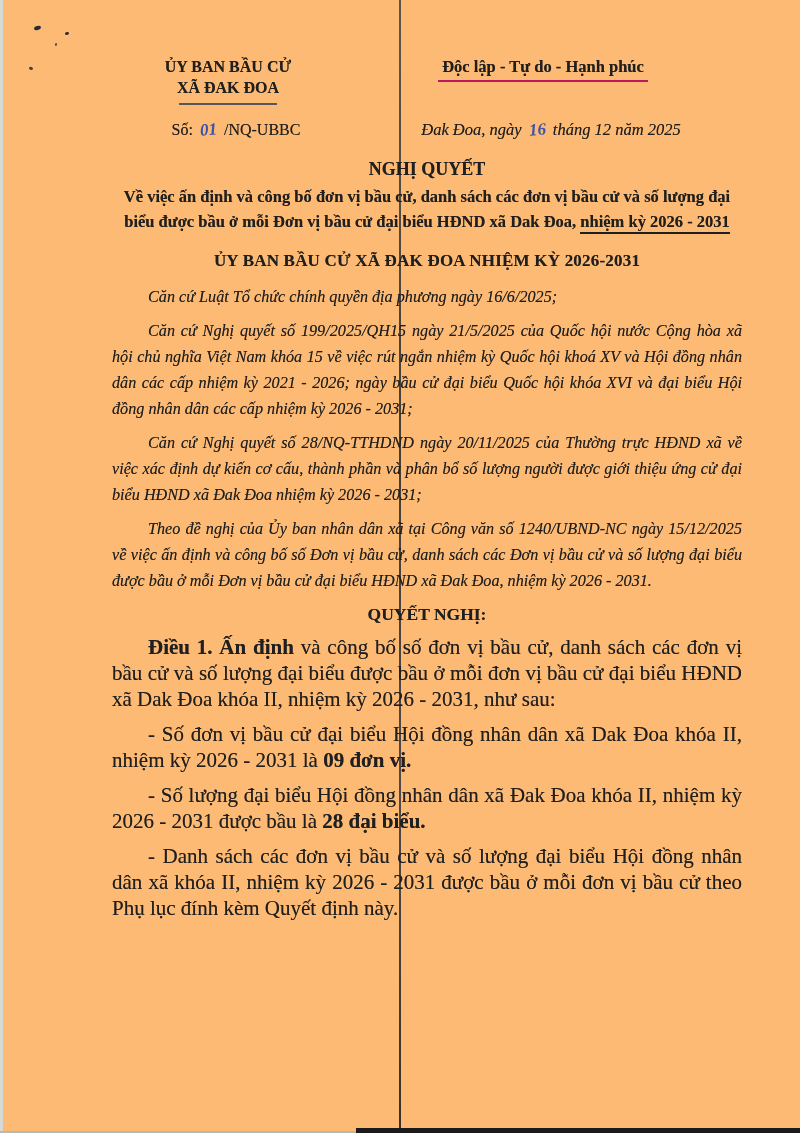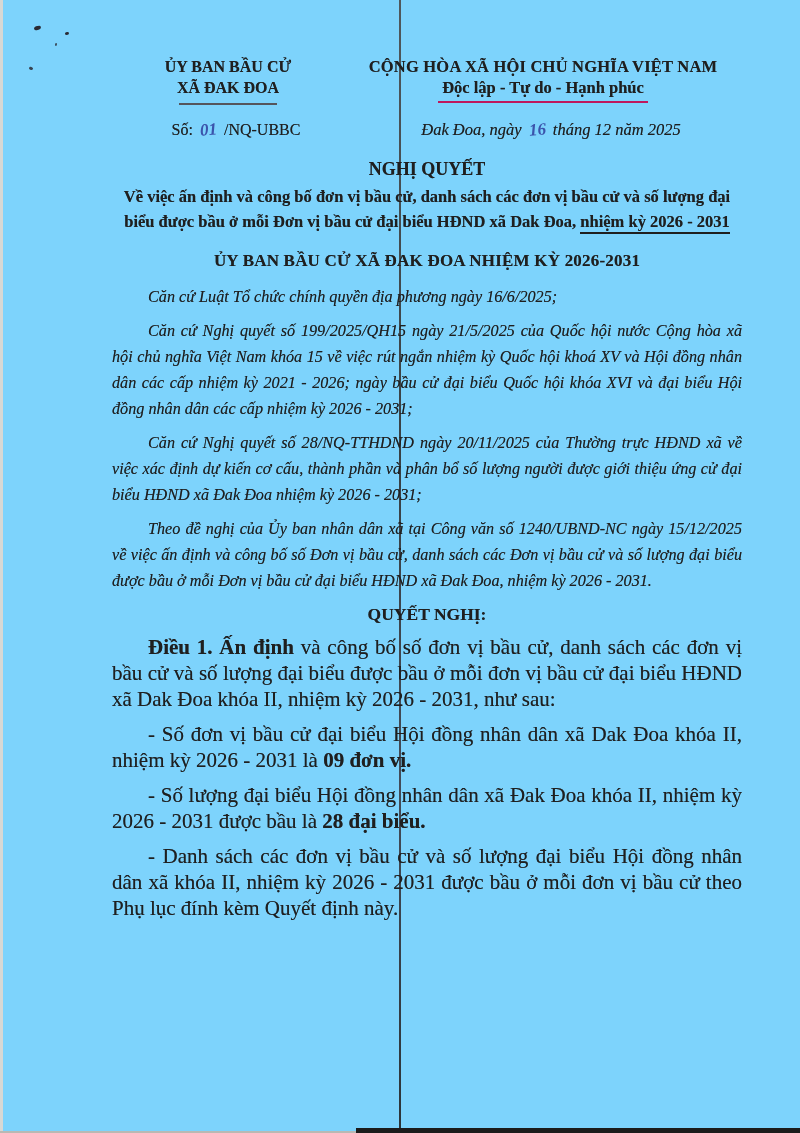--- a/index.html
+++ b/index.html
@@ -1,21 +1,21 @@
 <!DOCTYPE html>
 <html lang="vi"><head>
 <meta charset="utf-8">
 <style>
   html, body { margin: 0; padding: 0; background: #888; }
   .page {
     position: relative;
     width: 800px;
     height: 1133px;
     margin: 0 auto;
-    background: #7dd3fc;
+    background: #fdba74;
     overflow: hidden;
     font-family: "Liberation Serif", serif;
     color: #1f1f1f;
   }
   
   .scan-fold-line {
     position: absolute; left: 399px; top: 0; width: 2px; height: 100%;
     background: linear-gradient(180deg, #4a4a4a, #303030 40%, #3c3c46 70%, #222);
     opacity: .9;
   }
@@ -98,21 +98,20 @@
 
   <div class="content">
 
     <div class="header-row">
       <div class="header-left">
         <div>ỦY BAN BẦU CỬ</div>
         <div>XÃ ĐAK ĐOA</div>
         <div class="org-underline"></div>
       </div>
       <div class="header-right">
-        <div class="nation">CỘNG HÒA XÃ HỘI CHỦ NGHĨA VIỆT NAM</div>
         <span class="motto">Độc lập - Tự do - Hạnh phúc</span>
       </div>
     </div>
 
     <div class="meta-row">
       <div class="doc-number">
         <span>Số:</span>
         <span class="handwritten">01</span>
         <span>/NQ-UBBC</span>
       </div>

